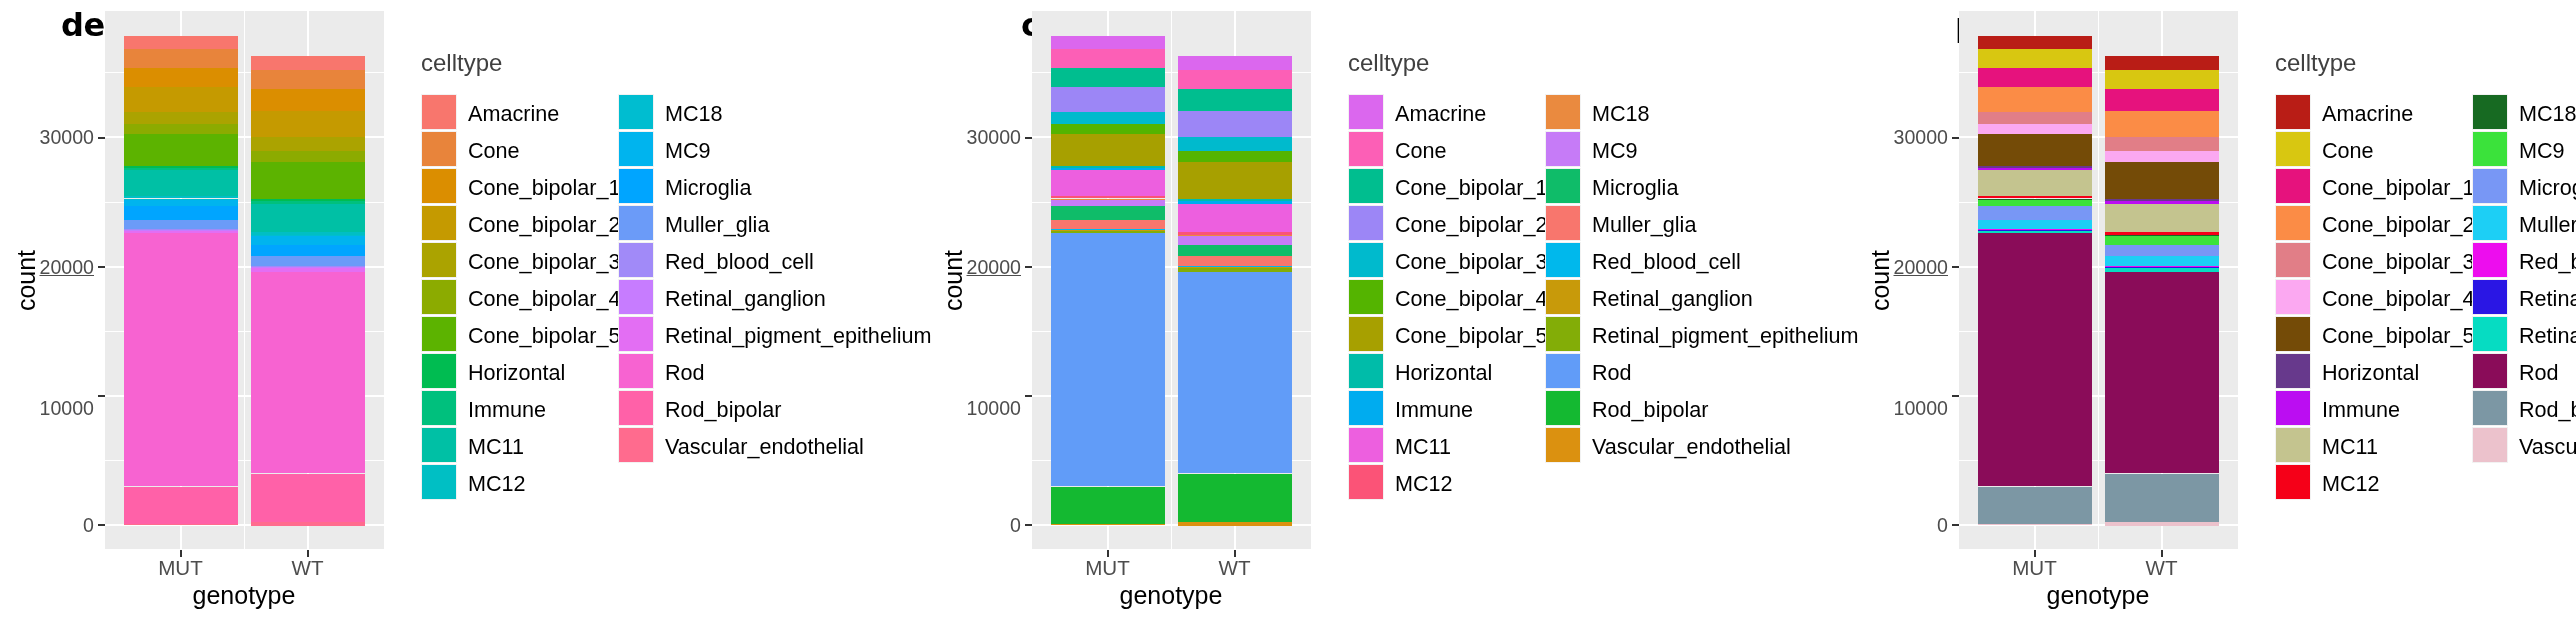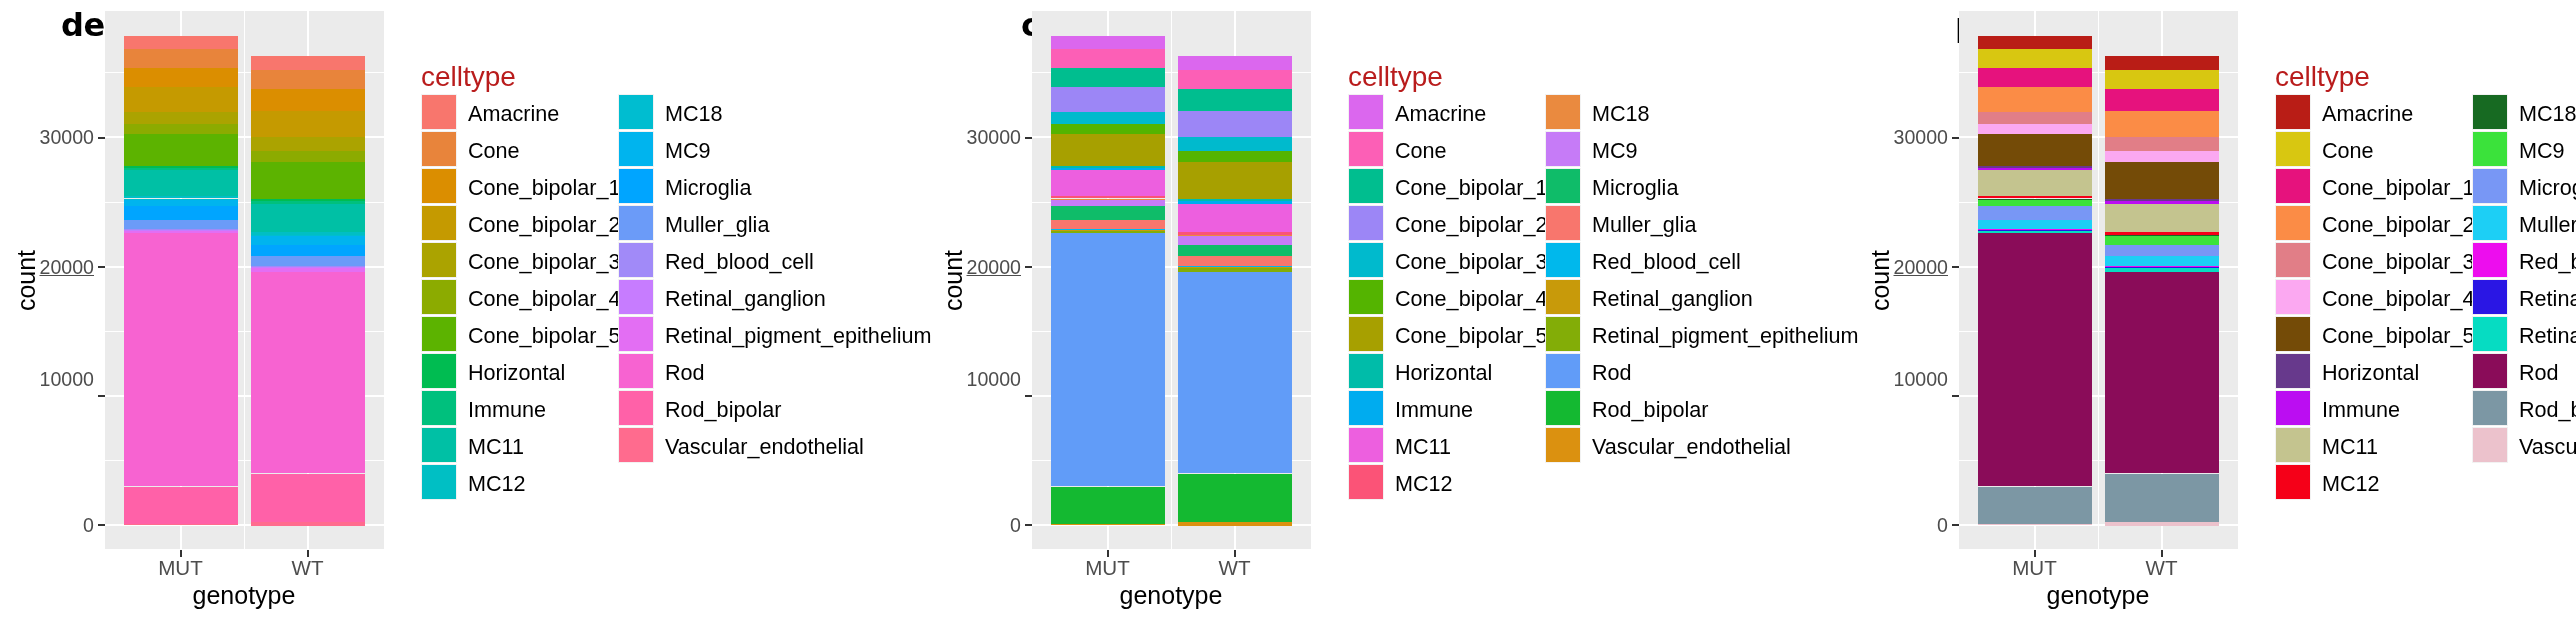--- a/index.html
+++ b/index.html
@@ -22,34 +22,34 @@
   .gm-0 { top:125px; } .gm-1 { top:255px; } .gm-2 { top:384px; } .gm-3 { top:513px; }
   .gn-0 { top:61px; } .gn-1 { top:191px; } .gn-2 { top:320px; } .gn-3 { top:449px; }
   .gv-0 { left:75px; } .gv-1 { left:202px; } .gvm { left:139px; }
 
   .bar-seg { position:absolute; width:114px; }
 
   .ydash { position:absolute; left:98px; width:6.7px; height:2.1px; background:#333333; }
   .yd-0 { top:137px; } .yd-1 { top:266px; } .yd-2 { top:395px; } .yd-3 { top:524px; }
   .ytick { position:absolute; left:0; width:94px; text-align:right; font-size:19.6px;
            color:#4D4D4D; height:23px; line-height:23px; }
-  .yt-0 { top:126px; } .yt-1 { top:256px;text-decoration:underline; } .yt-2 { top:368px;padding-left:24px; } .yt-3 { top:514px; }
+  .yt-0 { top:126px; } .yt-1 { top:256px;text-decoration:underline; } .yt-2 { top:397px;padding-left:24px; } .yt-3 { top:514px; }
 
   .xdash { position:absolute; top:550px; width:2.1px; height:6.7px; background:#333333; }
   .xd-0 { left:180px; } .xd-1 { left:307px; }
   .xlab { position:absolute; top:556px; width:113px; text-align:center; font-size:20.6px; color:#4D4D4D; }
   .xl-0 { left:124px; } .xl-1 { left:251px; }
 
   .axis-x-title { position:absolute; top:581px; left:141px; width:206px; text-align:center;
                   font-size:25px; color:#000; }
   .axis-y-title { position:absolute; left:-130px; top:268px; width:309px; height:25px; text-align:center;
                   font-size:25px; color:#000; transform:rotate(-90deg); }
 
   .legend { position:absolute; top:0; left:421px; width:505px; height:618px; }
-  .legend-title { position:absolute; top:49px; left:0; font-size:28px; color:#b91c1c;margin-top:12px; }
+  .legend-title { position:absolute; top:49px; left:0; font-size:24px; color:#404040; }
   .legend-col { position:absolute; top:0; }
   .lcol-1 { left:0; } .lcol-2 { left:197px; }
   .legend-item { position:absolute; left:0; width:289px; height:36px; }
   .legend-swatch { position:absolute; left:0; top:0; width:36px; height:36px;
                    border:1.5px solid #F2F2F2; }
   .legend-label { position:absolute; left:47px; top:6.7px; font-size:21.6px; color:#000; white-space:nowrap; }
 </style>
 </head>
 <body>
 

